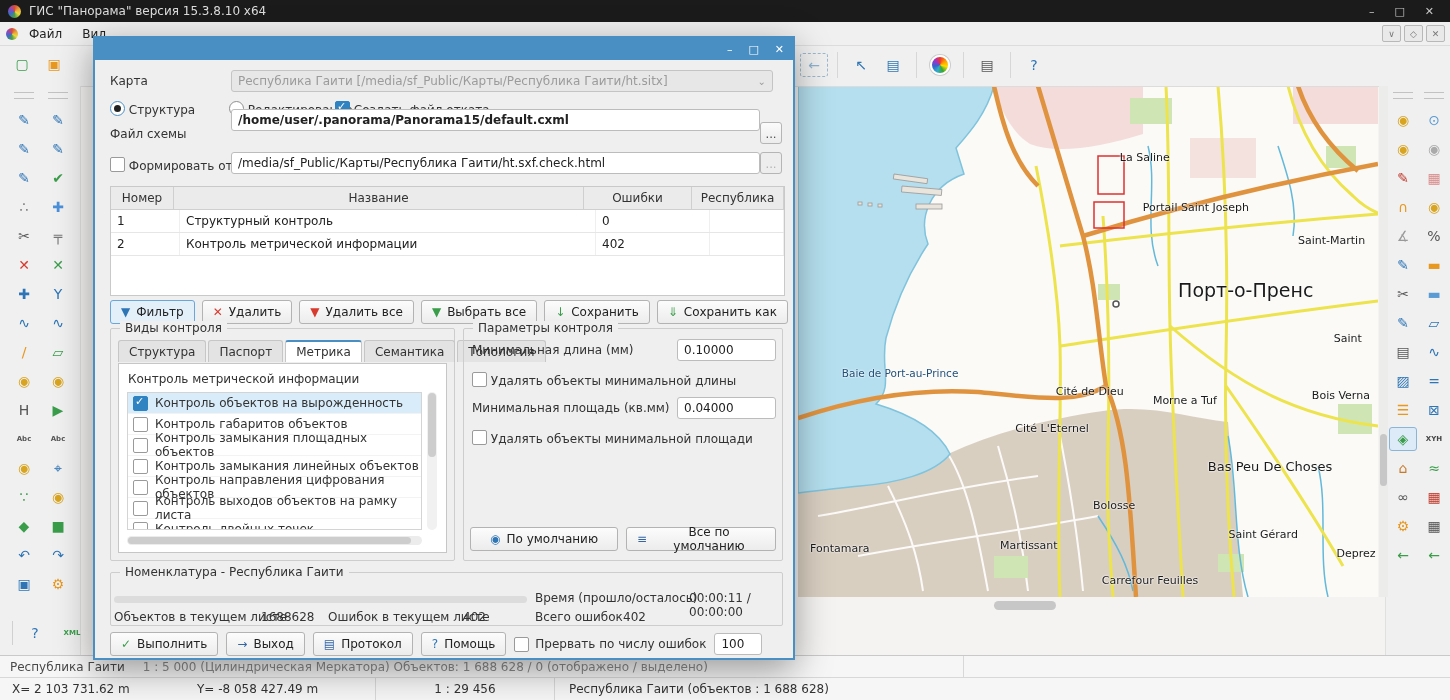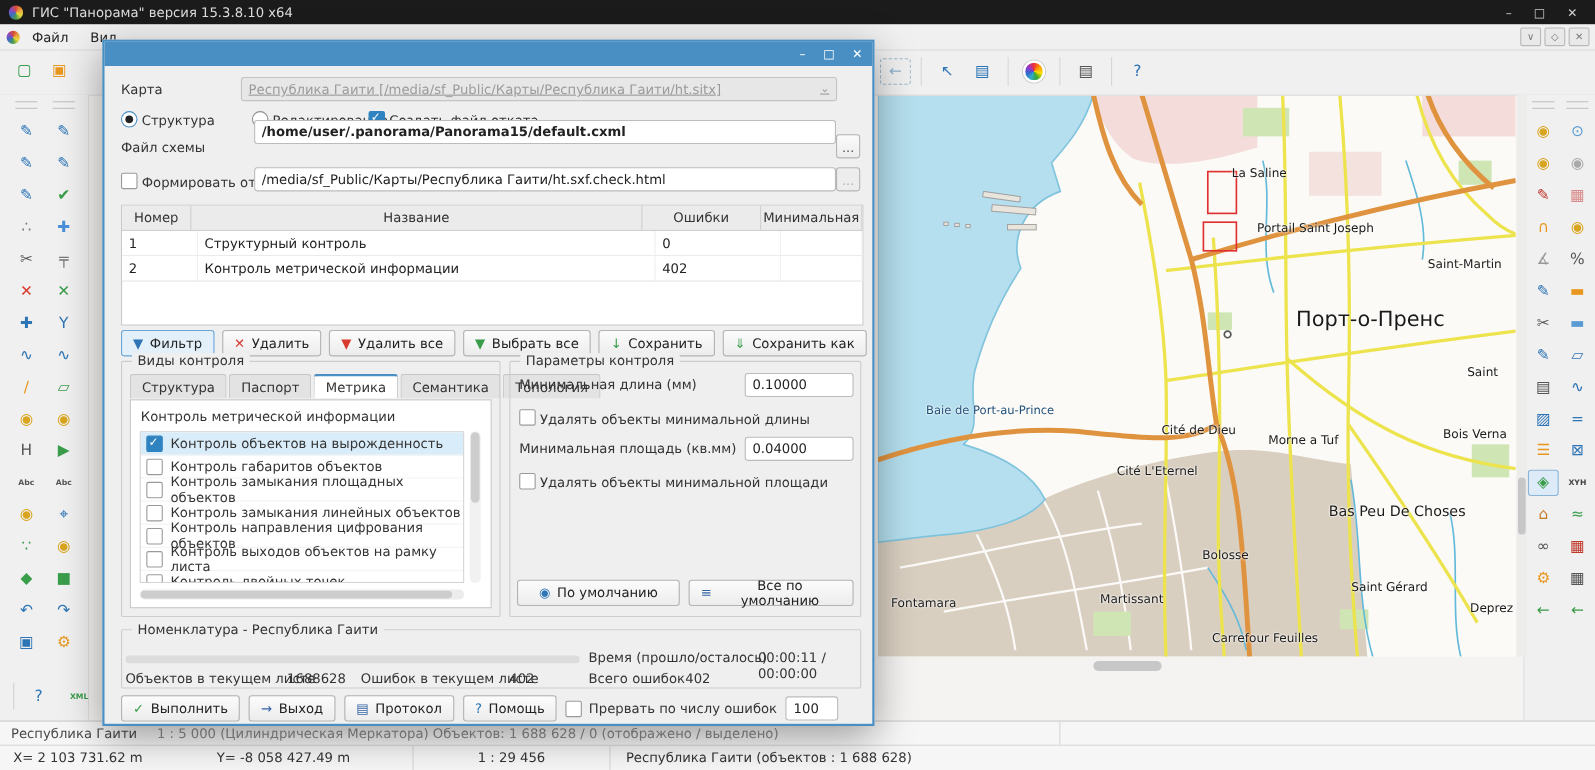--- a/index.html
+++ b/index.html
@@ -502,21 +502,21 @@
 <div class="dialog">
   <div class="dlg-title">
     <span class="dlg-controls">
       <span>–</span>
       <span>□</span>
       <span>✕</span>
     </span>
   </div>
   <div class="dlg-body">
     <span class="lab" style="left:15px;top:14px;">Карта</span>
-    <div class="combo" style="left:124px;top:10px;width:528px;text-decoration:underline;">
+    <div class="combo" style="left:136px;top:10px;width:528px;">
       <span>Республика Гаити [/media/sf_Public/Карты/Республика Гаити/ht.sitx]</span>
       <span class="chev">⌄</span>
     </div>
 
     <span class="lab" style="left:15px;top:41px;">
       <span class="rb on"></span>
       <span>Структура</span></span>
     <span class="lab" style="left:134px;top:41px;">
       <span class="rb"></span>
       <span>Редактирование</span></span>
@@ -532,21 +532,21 @@
       <span class="cb"></span>
       <span>Формировать отчет</span></span>
     <input class="inp" style="left: 136px; top: 92px; width: 515px;" value="/media/sf_Public/Карты/Республика Гаити/ht.sxf.check.html">
     <button class="dots-btn disabled" style="left:665px;top:92px;">...</button>
 
     <div class="dtable">
       <div class="hrow" id="tbl-head">
           <div class="hcell cw0">Номер</div>
           <div class="hcell cw1">Название</div>
           <div class="hcell cw2">Ошибки</div>
-          <div class="hcell cw3">Минимальная</div>
+          <div class="hcell cw3">Республика</div>
         </div>
       <div id="tbl-body">
           <div class="drow">
             <div class="dcell cw0">1</div>
             <div class="dcell cw1">Структурный контроль</div>
             <div class="dcell cw2">0</div>
             <div class="dcell cw3"></div>
           </div>
           <div class="drow">
             <div class="dcell cw0">2</div>

